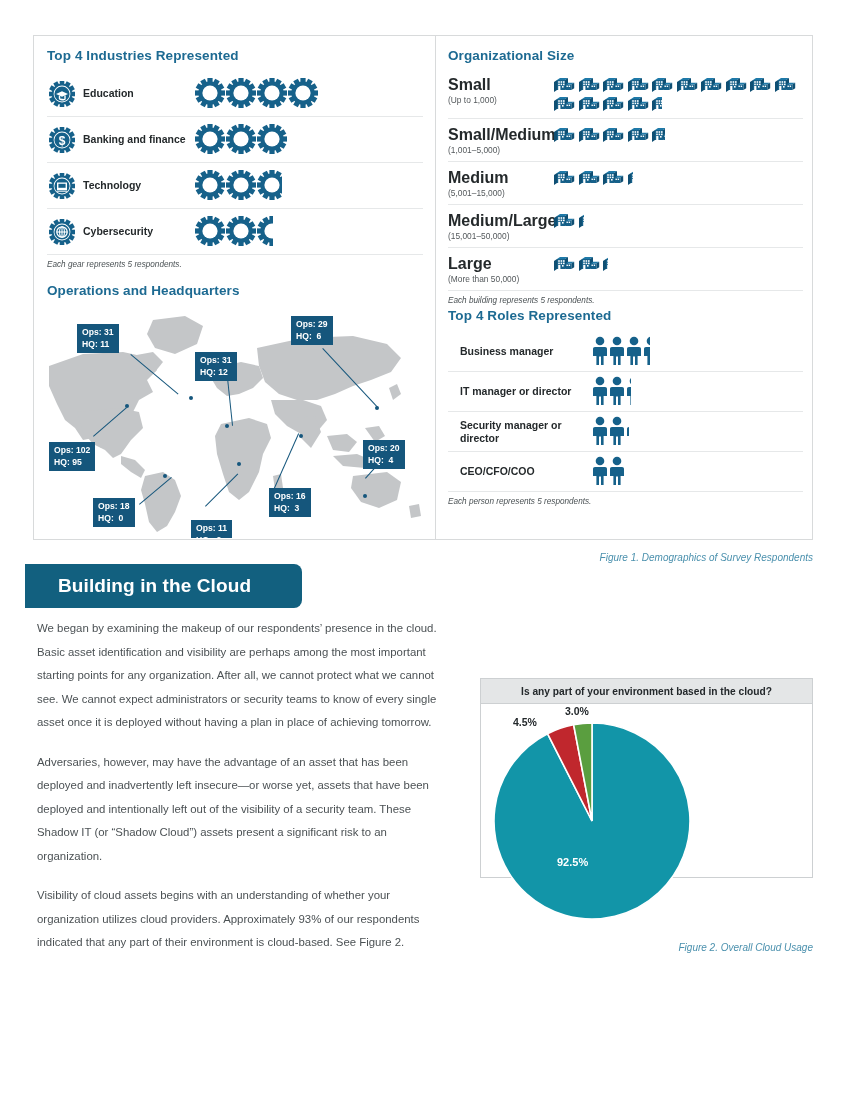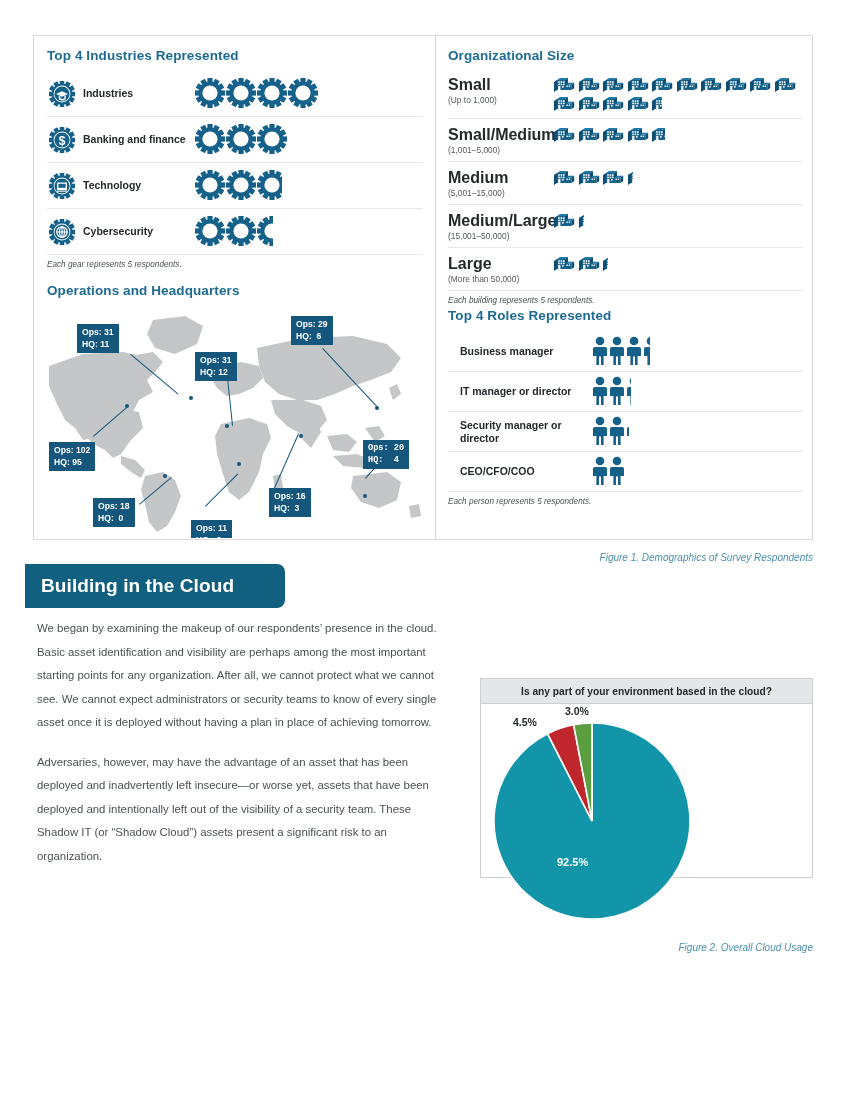--- a/index.html
+++ b/index.html
@@ -78,21 +78,21 @@
   
   .fig-cap{
     position:absolute;text-align:right;font-style:italic;
     color:#4a90ad;font-size:10px;line-height:13px;
   }
 
   
   .banner{
     position:absolute;left:25px;top:564px;width:260px;height:44px;
     background:#12607f;border-radius:0 8px 8px 0;
-    display:flex;align-items:center;
+    display:flex;align-items:center;padding-left:17px;
   }
   .banner span{color:#fff;font-size:19px;font-weight:bold;padding-left:16px;letter-spacing:.1px;}
 
   
   .body-col{position:absolute;left:37px;top:617px;width:410px;}
   .body-col p{
     margin:0 0 16px 0;font-size:11.4px;line-height:23.5px;color:#4b5154;
   }
 
   
@@ -145,21 +145,21 @@
                   <rect x="10.70" y="-0.50" width="4.6" height="4.6" transform="rotate(270 13.00 1.80)" fill="#16618a"></rect>
                   <rect x="16.30" y="1.00" width="4.6" height="4.6" transform="rotate(300 18.60 3.30)" fill="#16618a"></rect>
                   <rect x="20.40" y="5.10" width="4.6" height="4.6" transform="rotate(330 22.70 7.40)" fill="#16618a"></rect>
     <circle cx="13" cy="13" r="10.4" fill="#16618a"></circle>
     <circle cx="13" cy="13" r="8.4" fill="#fff"></circle>
     <circle cx="13" cy="13" r="7.6" fill="#16618a"></circle>
                   <path d="M7 13 L13 10.3 L19 13 L13 15.7 Z" fill="#fff"></path>
            <path d="M16 14.4 L16 18 C16 19 10.5 19 10.5 17.6 L10.5 14.8" fill="none" stroke="#fff" stroke-width="1.4"></path>
                 </svg>
               </span>
-      <span class="ind-label">Industries</span>
+      <span class="ind-label">Education</span>
       <span class="ind-gears">
                 <span class="gear-slot">
                   <svg width="30" height="30" viewBox="0 0 30 30">
                     <rect x="24.80" y="12.40" width="5.2" height="5.2" transform="rotate(0 27.40 15.00)" fill="#16618a"></rect>
                     <rect x="23.14" y="18.60" width="5.2" height="5.2" transform="rotate(30 25.74 21.20)" fill="#16618a"></rect>
                     <rect x="18.60" y="23.14" width="5.2" height="5.2" transform="rotate(60 21.20 25.74)" fill="#16618a"></rect>
                     <rect x="12.40" y="24.80" width="5.2" height="5.2" transform="rotate(90 15.00 27.40)" fill="#16618a"></rect>
                     <rect x="6.20" y="23.14" width="5.2" height="5.2" transform="rotate(120 8.80 25.74)" fill="#16618a"></rect>
                     <rect x="1.66" y="18.60" width="5.2" height="5.2" transform="rotate(150 4.26 21.20)" fill="#16618a"></rect>
                     <rect x="-0.00" y="12.40" width="5.2" height="5.2" transform="rotate(180 2.60 15.00)" fill="#16618a"></rect>
@@ -538,21 +538,21 @@
         <div class="leaddot" style="left:90px;top:96px;"></div>
         <div class="leaddot" style="left:128px;top:166px;"></div>
         <div class="leaddot" style="left:202px;top:154px;"></div>
         <div class="leaddot" style="left:264px;top:126px;"></div>
         <div class="leaddot" style="left:328px;top:186px;"></div>
 
         <div class="tag" style="left:42px;top:16px;"><span>Ops: 31</span><br><span>HQ: 11</span></div>
         <div class="tag" style="left:160px;top:44px;"><span>Ops: 31</span><br><span>HQ: 12</span></div>
         <div class="tag" style="left:256px;top:8px;"><span>Ops: 29</span><br><span>HQ:  6</span></div>
         <div class="tag" style="left:14px;top:134px;"><span>Ops: 102</span><br><span>HQ: 95</span></div>
-        <div class="tag" style="left:328px;top:132px;font-family:Liberation Mono, monospace;"><span>Ops: 20</span><br><span>HQ:  4</span></div>
+        <div class="tag" style="left:328px;top:132px;"><span>Ops: 20</span><br><span>HQ:  4</span></div>
         <div class="tag" style="left:58px;top:190px;"><span>Ops: 18</span><br><span>HQ:  0</span></div>
         <div class="tag" style="left:156px;top:212px;"><span>Ops: 11</span><br><span>HQ:  2</span></div>
         <div class="tag" style="left:234px;top:180px;"><span>Ops: 16</span><br><span>HQ:  3</span></div>
       </div>
     </div>
 
     <div class="fig1-right">
 
       <div class="org-wrap">
         <div class="sec-title" style="margin-bottom:6px;">Organizational Size</div>
@@ -1328,20 +1328,21 @@
     <span>Figure 1. Demographics of Survey Respondents</span>
   </div>
 
   <div class="banner">
     <span>Building in the Cloud</span>
   </div>
 
   <div class="body-col">
     <p>We began by examining the makeup of our respondents’ presence in the cloud. Basic asset identification and visibility are perhaps among the most important starting points for any organization. After all, we cannot protect what we cannot see. We cannot expect administrators or security teams to know of every single asset once it is deployed without having a plan in place of achieving tomorrow.</p>
     <p>Adversaries, however, may have the advantage of an asset that has been deployed and inadvertently left insecure—or worse yet, assets that have been deployed and intentionally left out of the visibility of a security team. These Shadow IT (or “Shadow Cloud”) assets present a significant risk to an organization.</p>
+    <p>Visibility of cloud assets begins with an understanding of whether your organization utilizes cloud providers. Approximately 93% of our respondents indicated that any part of their environment is cloud-based. See Figure 2.</p>
   </div>
 
   <div class="chart-panel">
     <div class="chart-head">
       <span>Is any part of your environment based in the cloud?</span>
     </div>
     <div class="chart-body">
       <div class="pie-holder">
         <svg width="210" height="205" viewBox="0 0 210 205">
           <g id="pie-slices">

